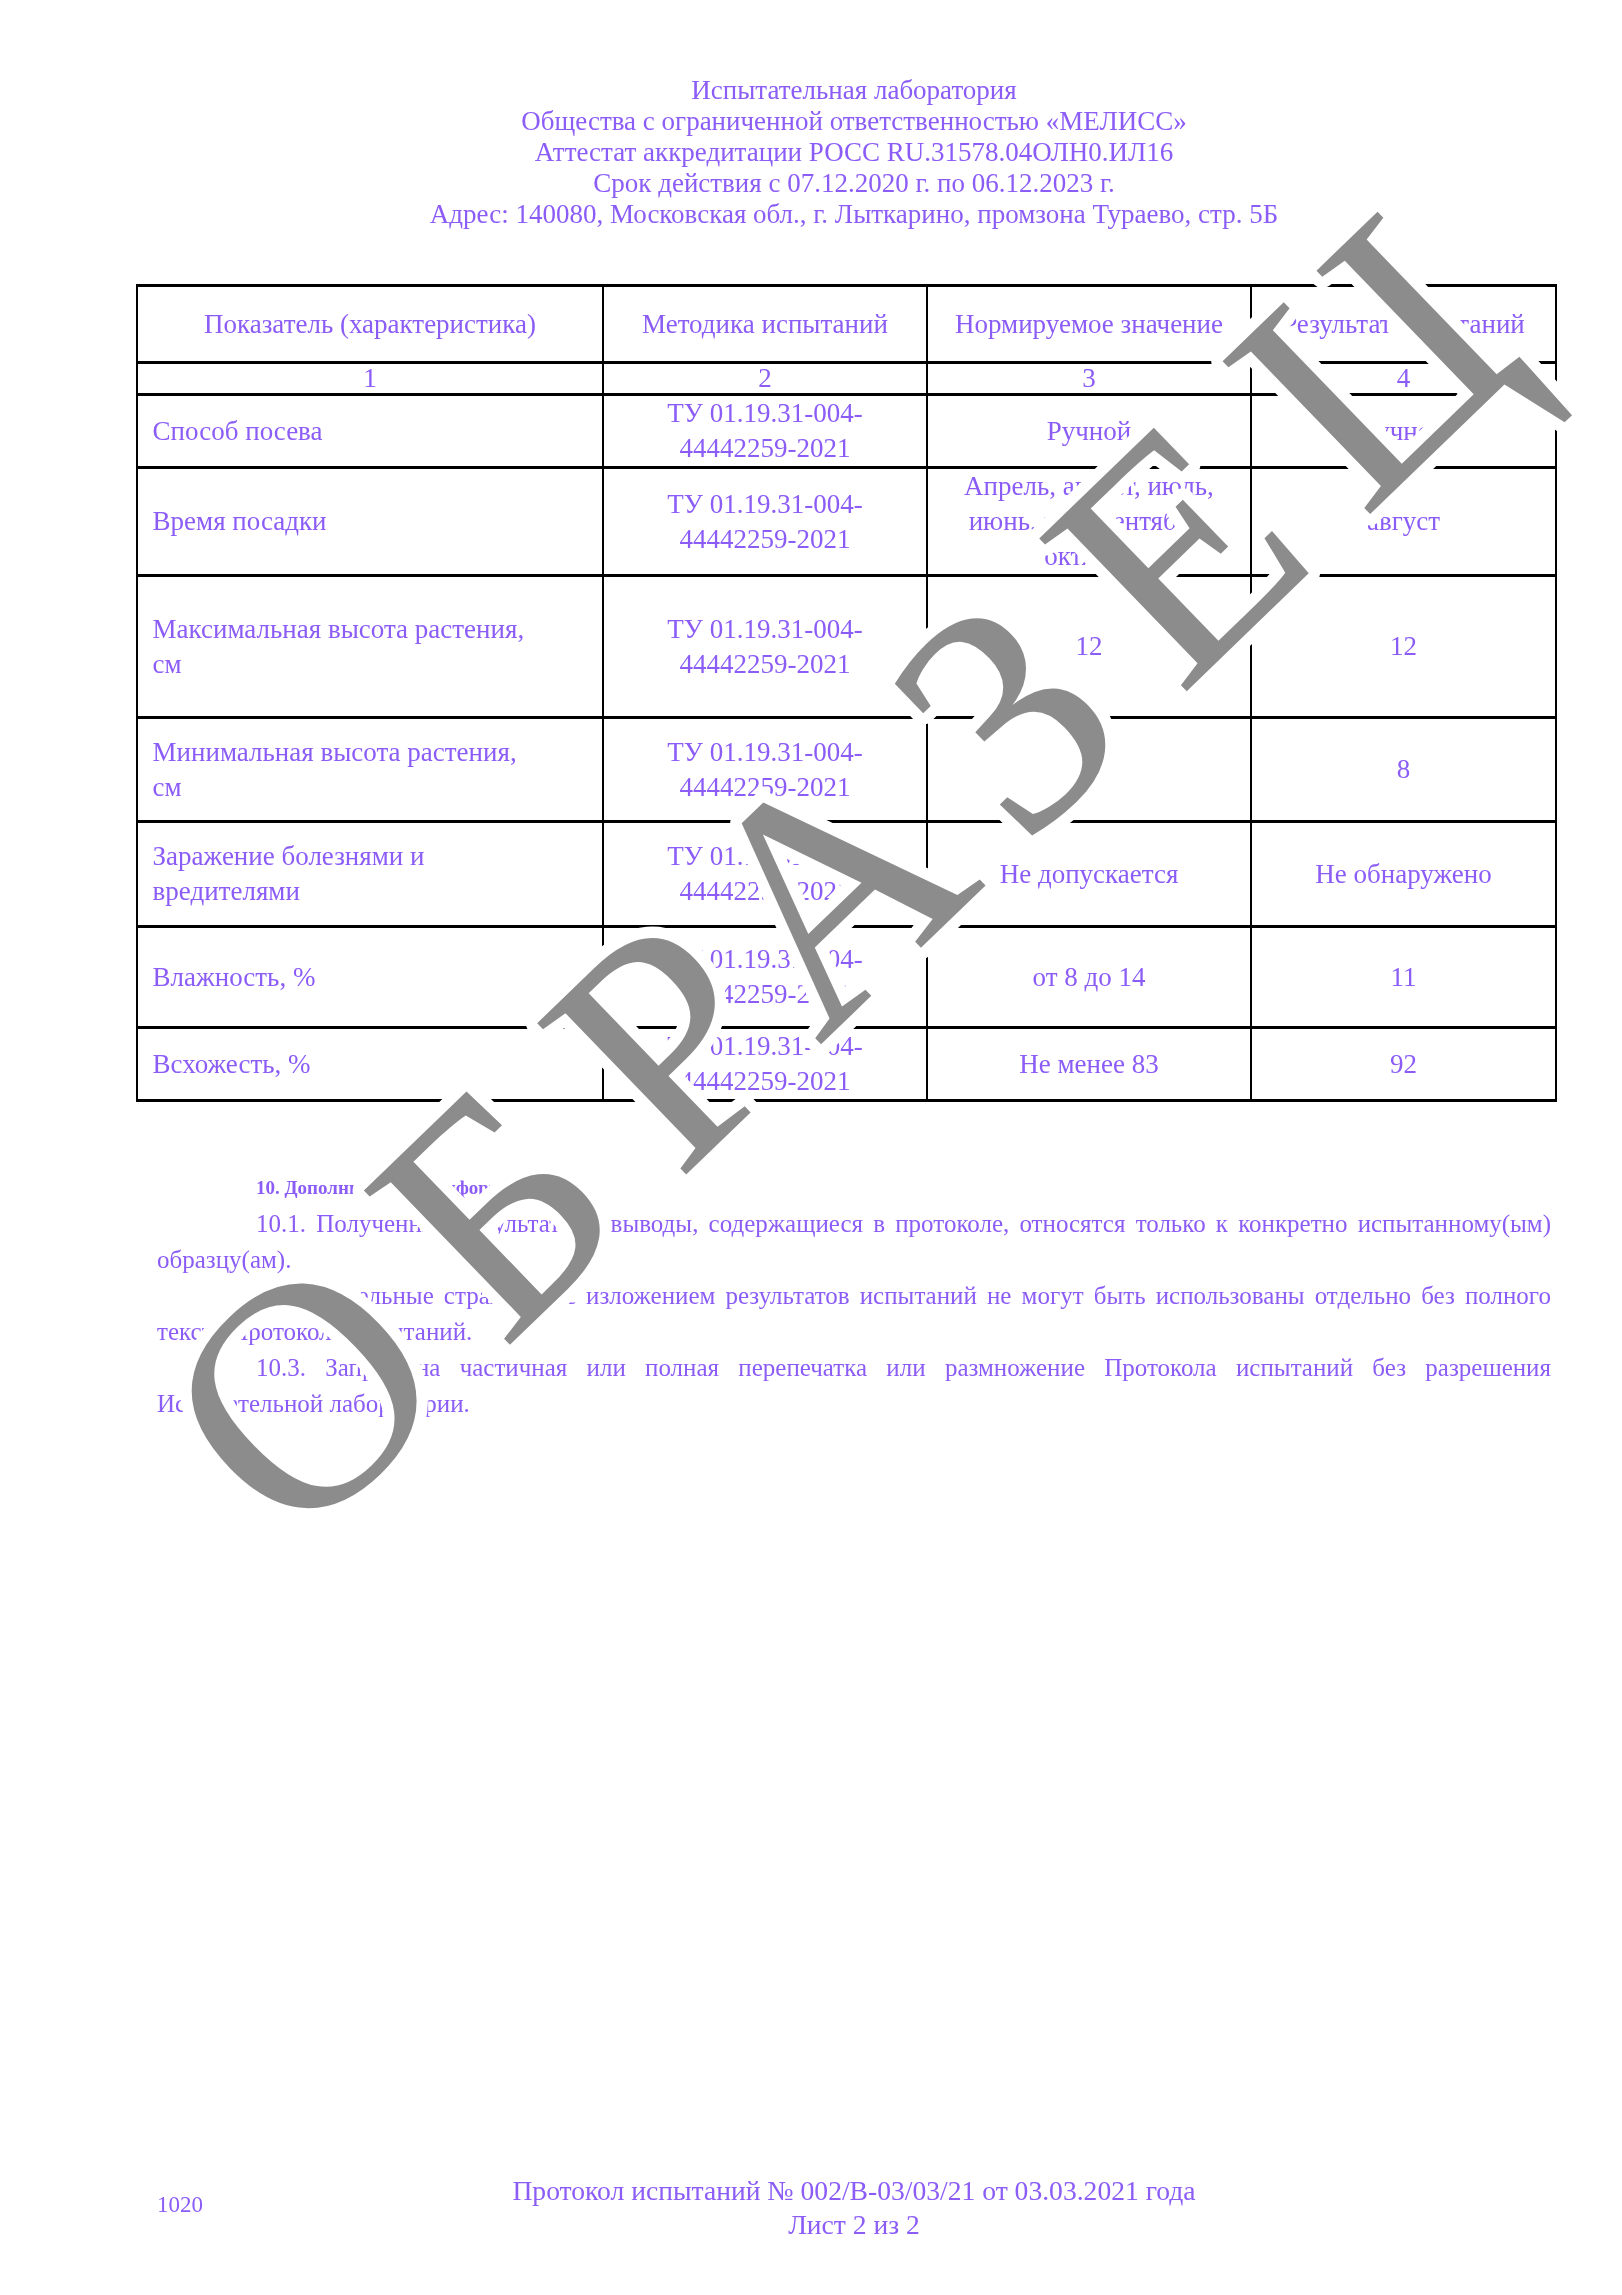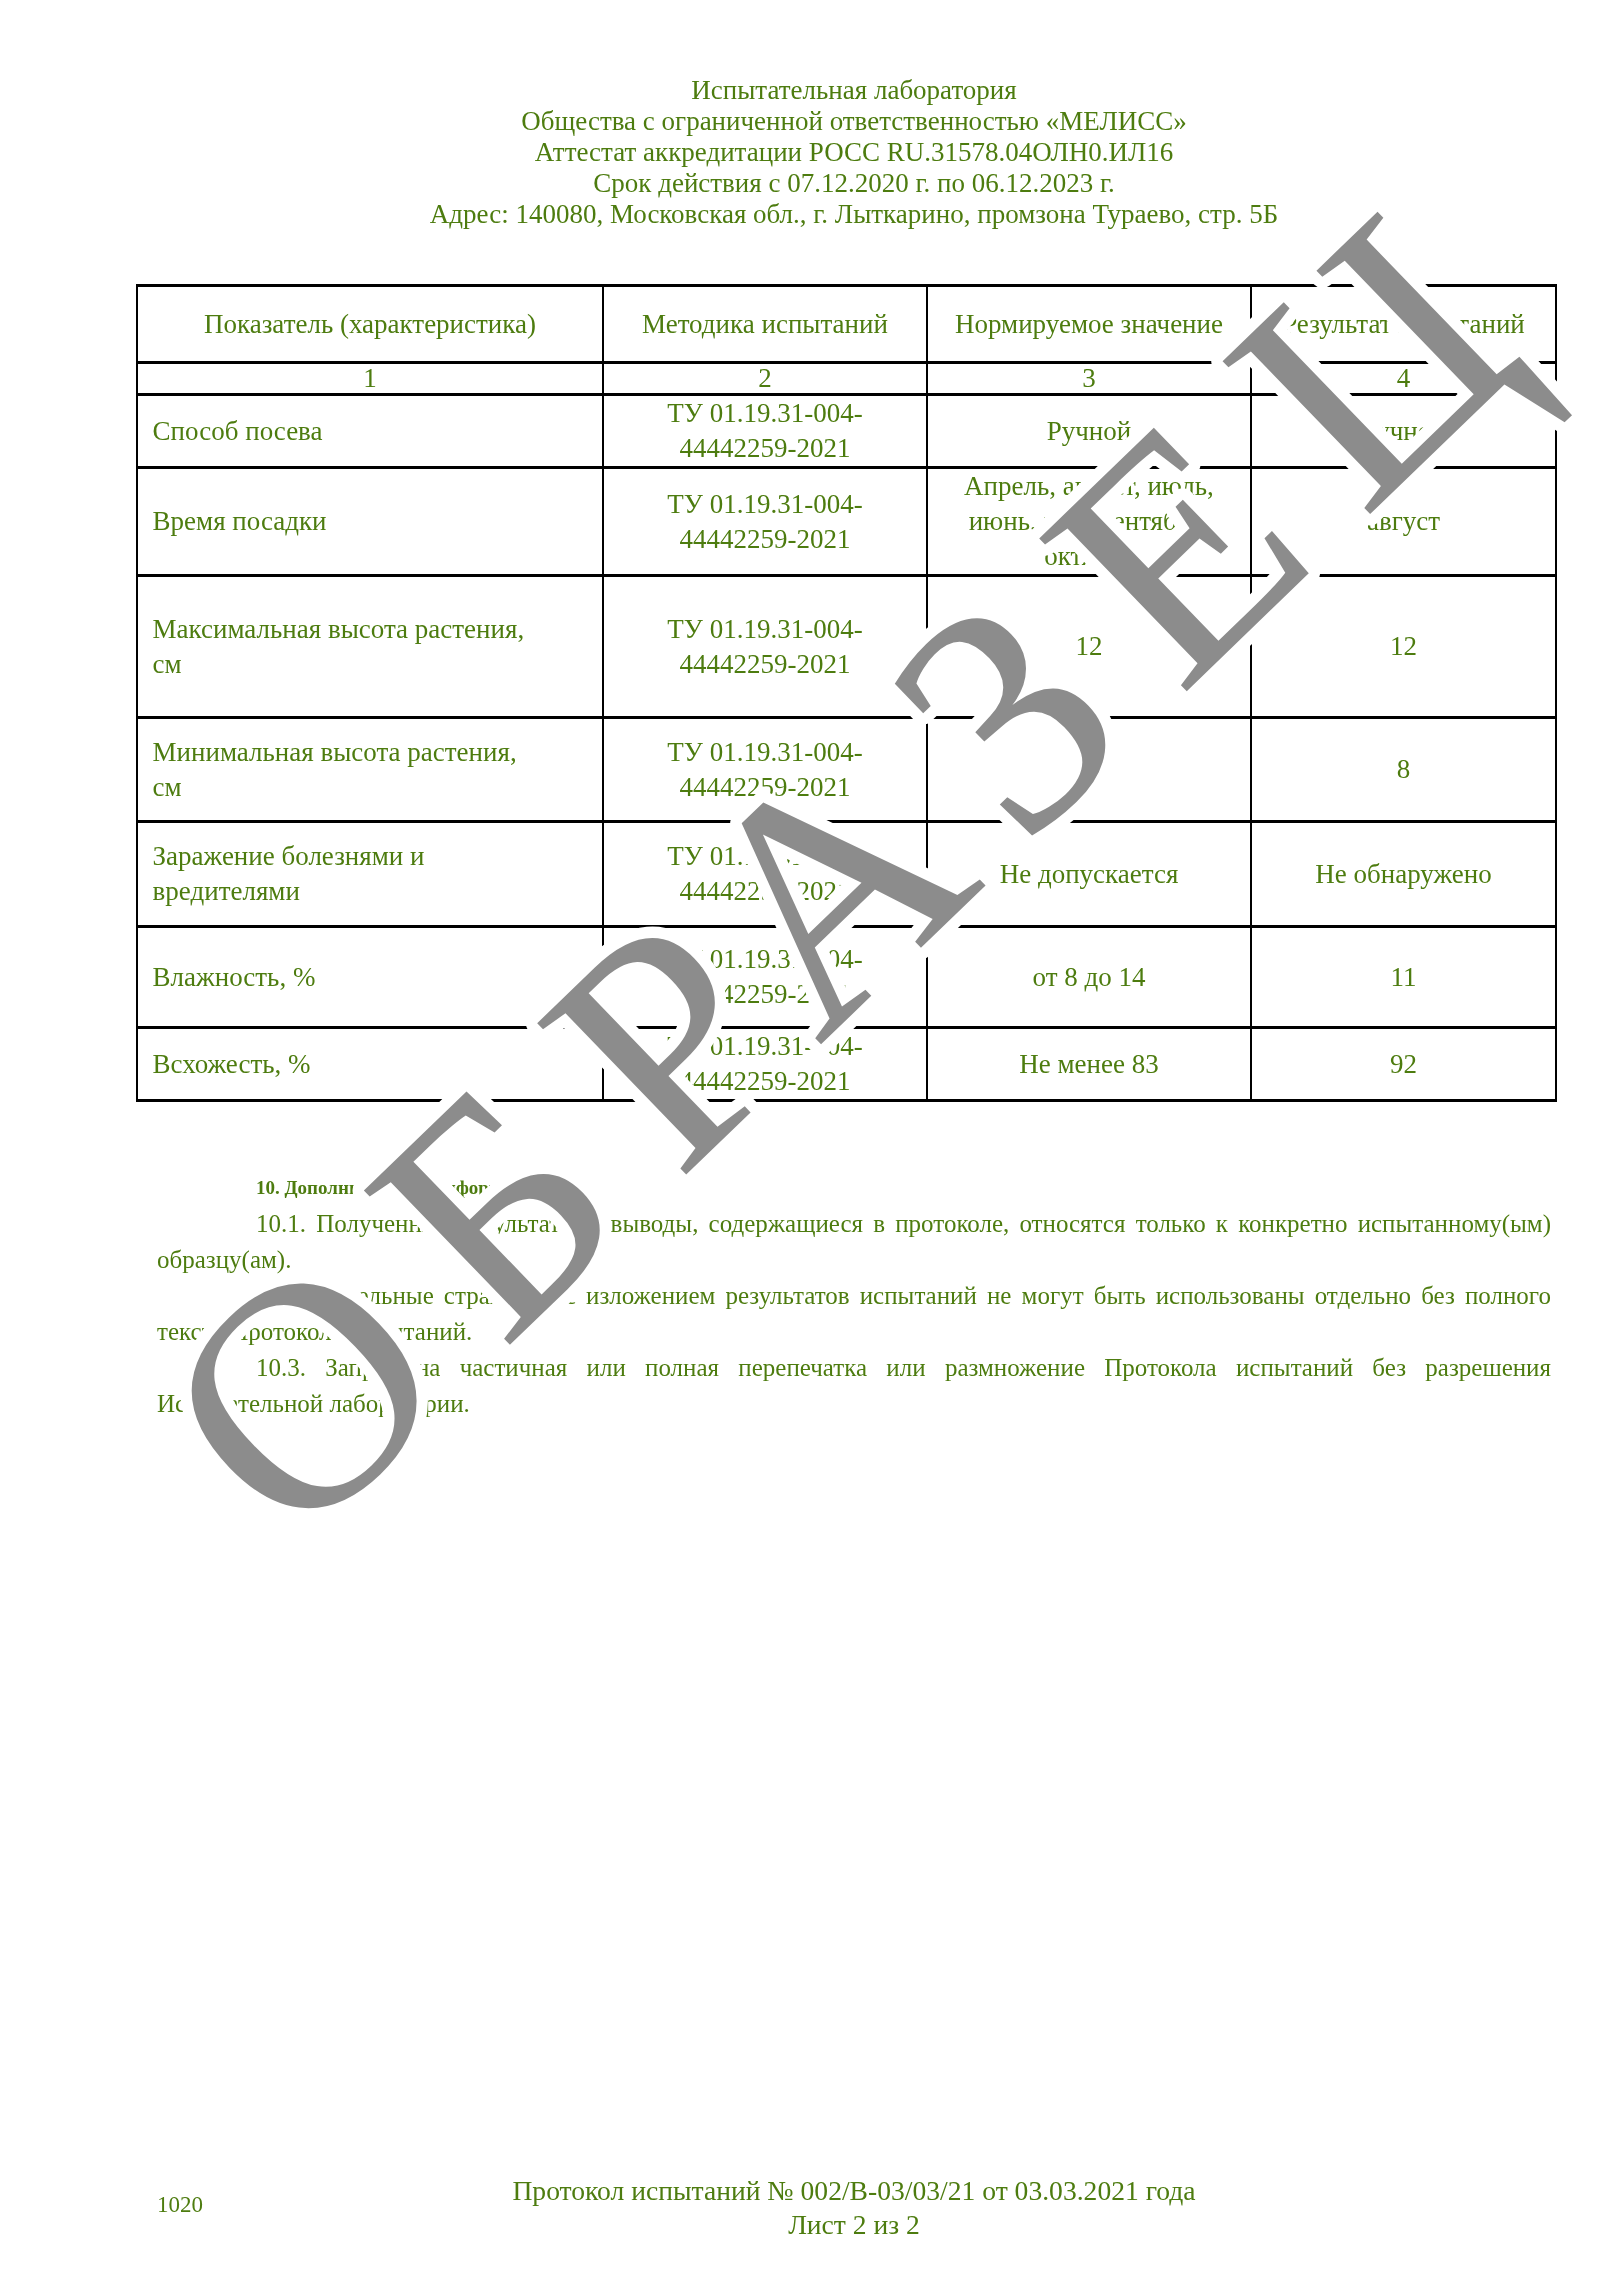--- a/index.html
+++ b/index.html
@@ -1,21 +1,21 @@
 <!DOCTYPE html>
 <html style="font-size:13px"><head>
 <meta charset="utf-8">
 <style>
   html,body{margin:0;padding:0;background:#e8e8e8;}
   .page{
     position:relative;
     width:1622px;height:2295px;
     background:#ffffff;
     font-family:"Liberation Serif","DejaVu Serif",serif;
-    color:#4d7c0f;
+    color:#8b5cf6;
     overflow:hidden;
     margin:0 auto;
   }
   
   .doc-header{
     position:absolute;left:157px;top:75px;width:1394px;
     text-align:center;font-size:27px;line-height:31px;
   }
   
   .results-table{

